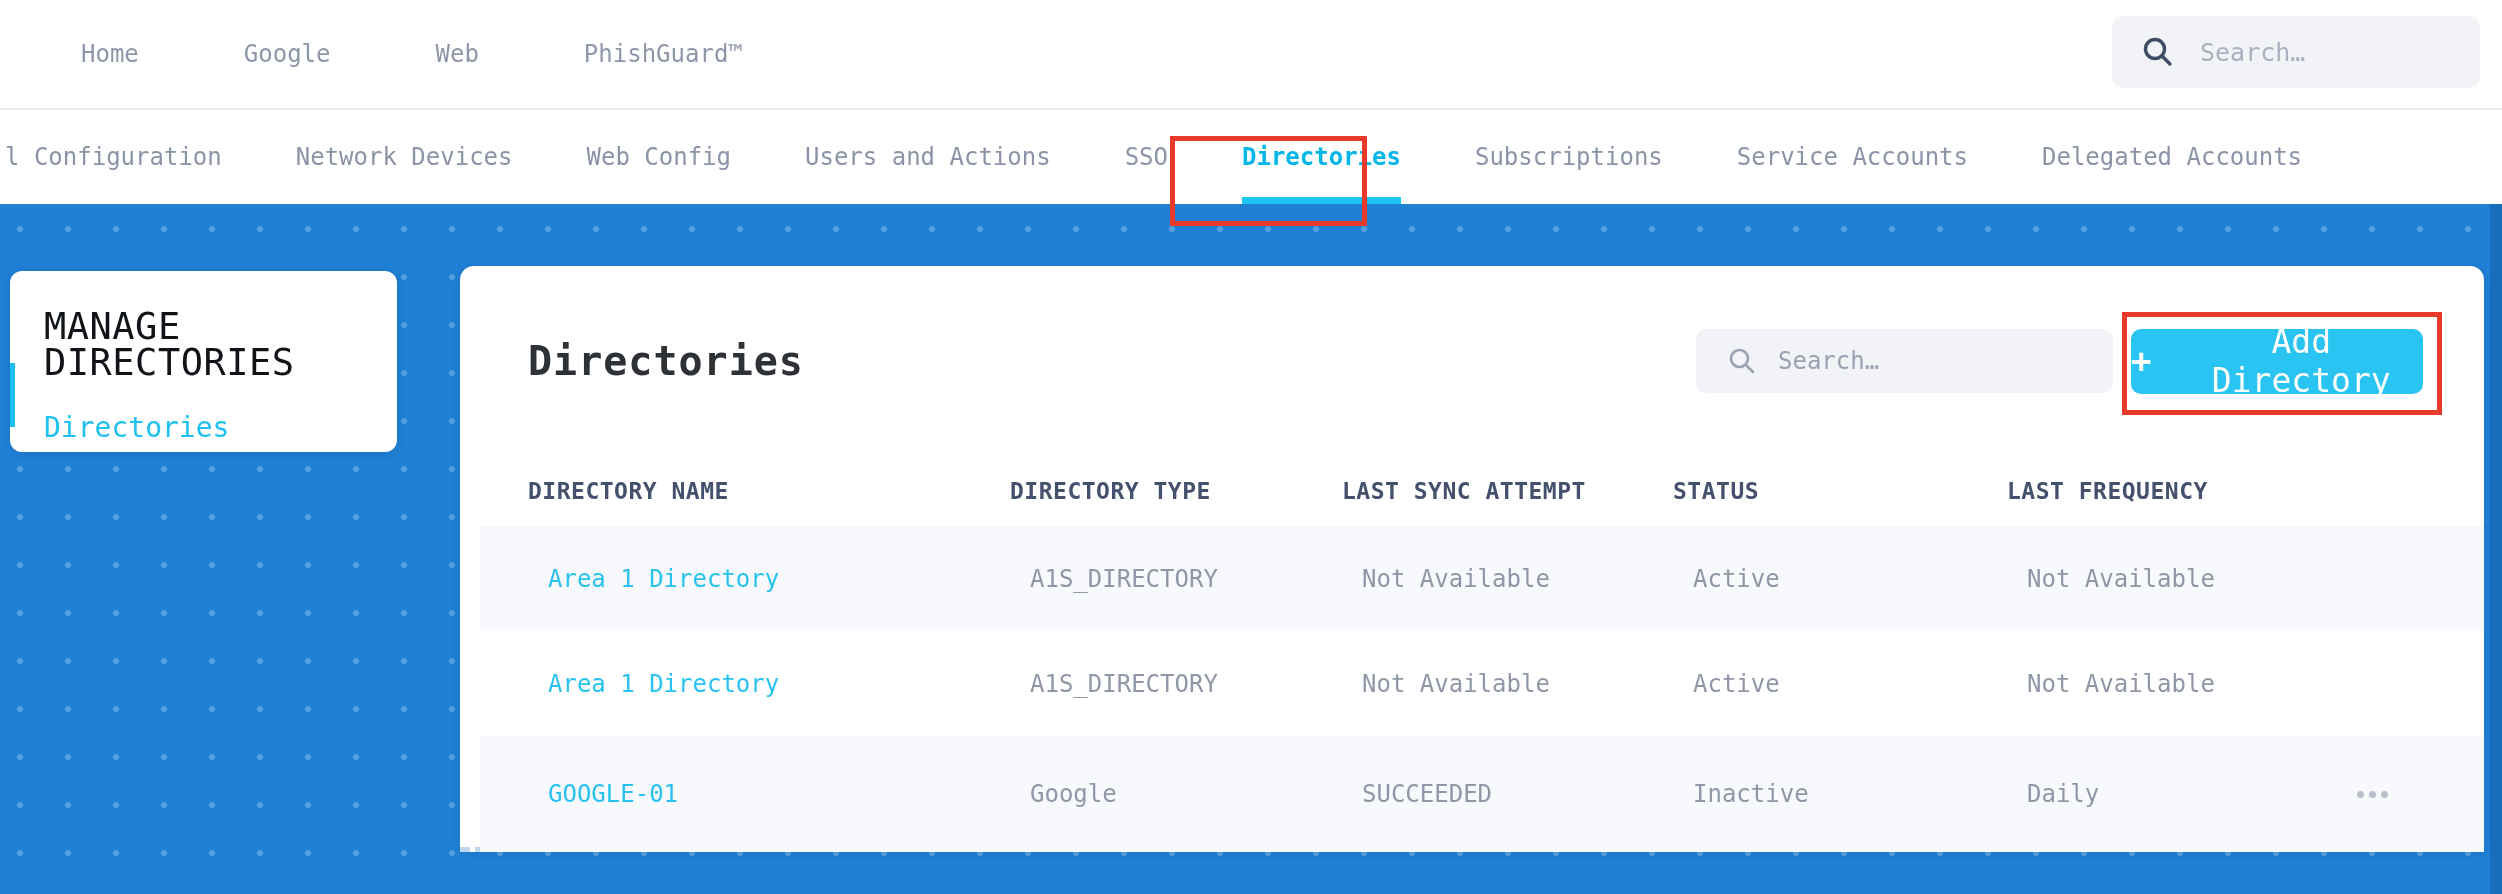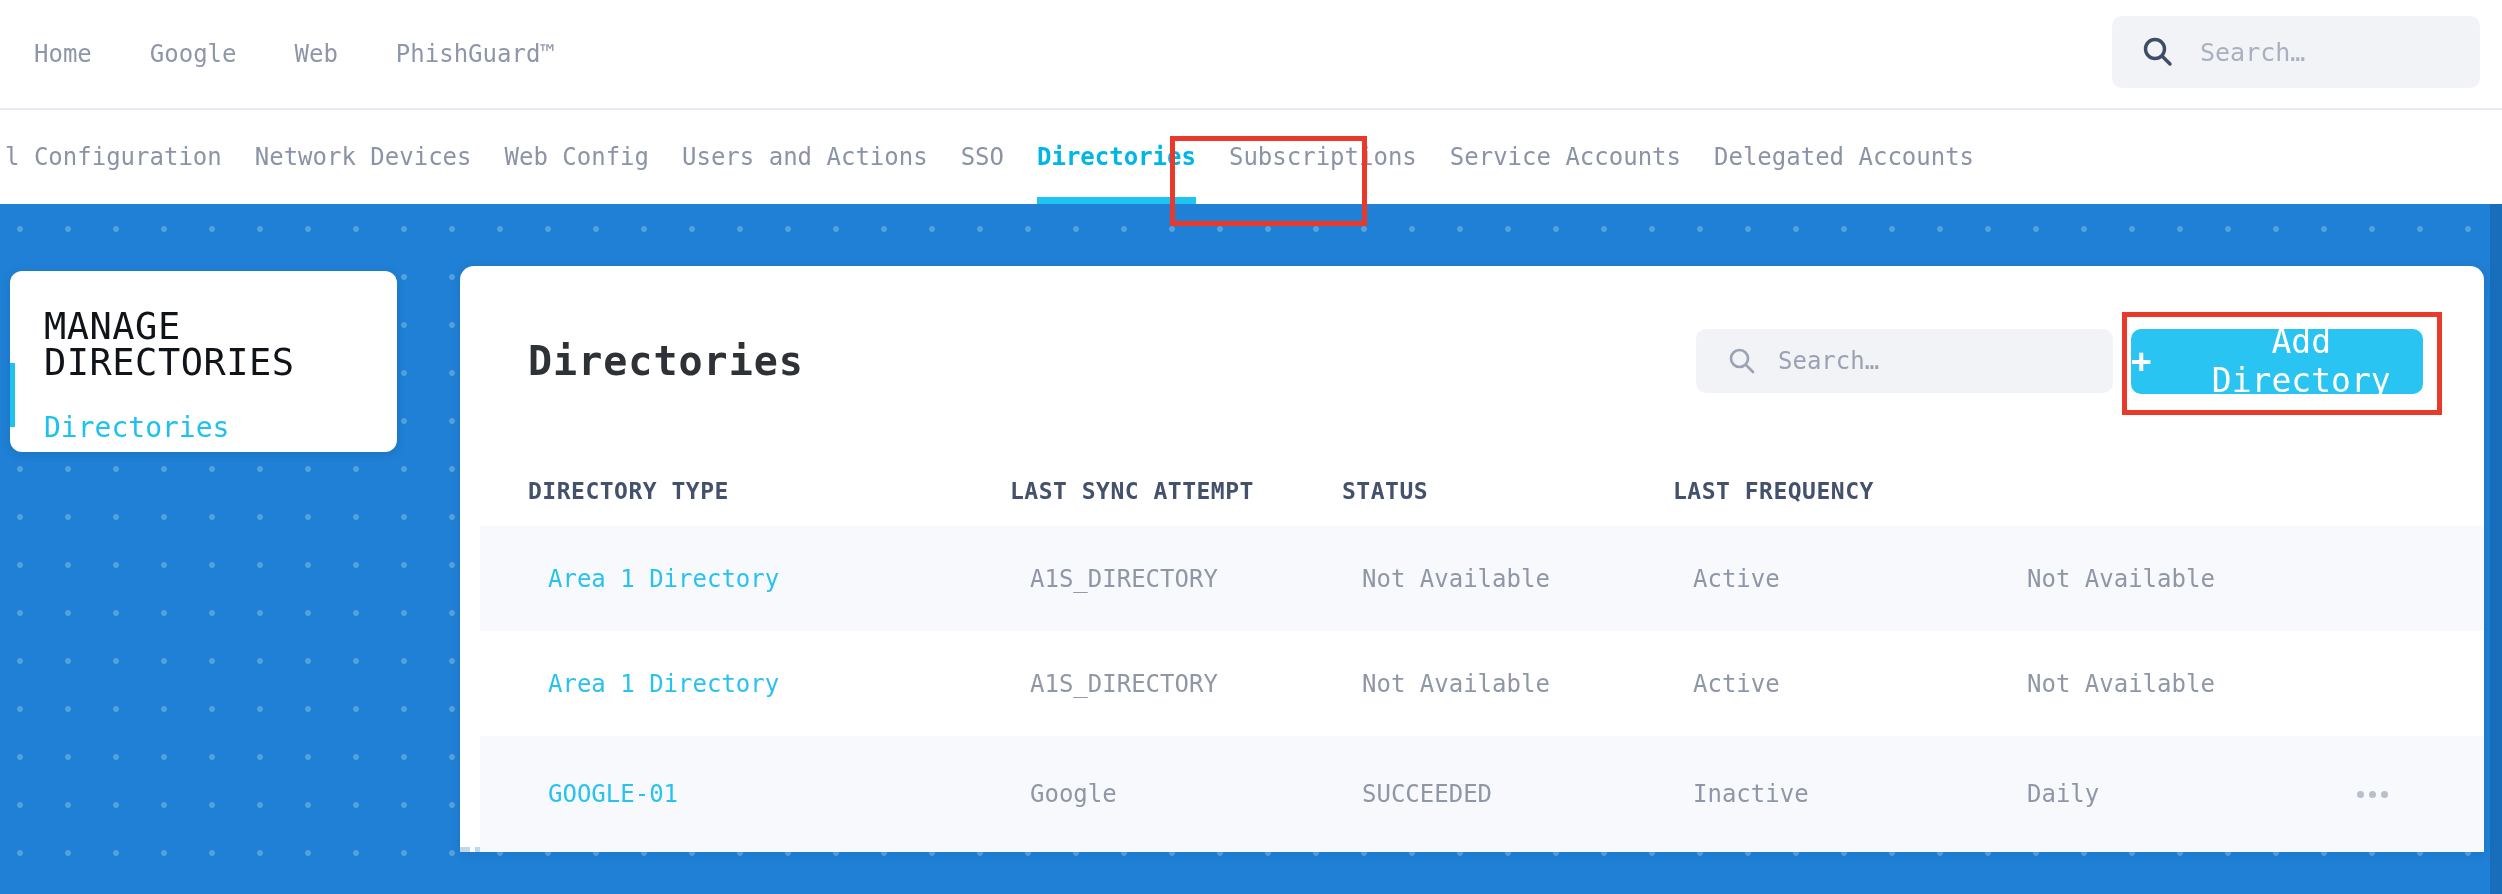--- a/index.html
+++ b/index.html
@@ -3,29 +3,29 @@
 <meta charset="utf-8">
 <style>
   * { margin:0; padding:0; box-sizing:border-box; }
   html,body { width:2502px; height:894px; overflow:hidden; background:#fff;
     font-family:"DejaVu Sans Mono","Liberation Mono",monospace; }
 
   
   .topbar { position:relative; height:110px; background:#fff;
     border-bottom:2px solid #e7ebf1; display:flex; align-items:center;
     padding-left:34px; gap:58px; }
-  .topbar .nav-item { font-size:24px; color:#8e96a9; cursor:pointer; white-space:nowrap; }
+  .topbar .nav-item { font-size:24px; color:#8e96a9; cursor:pointer; white-space:nowrap;margin-left:47px; }
   .top-search { position:absolute; right:22px; top:16px; width:368px; height:72px;
     background:#f1f3f6; border-radius:10px; display:flex; align-items:center;
     padding-left:28px; gap:24px; }
   .top-search .ph { font-size:25px; color:#a9b0bf; }
 
   
   .subnav { height:94px; background:#fff; display:flex; align-items:stretch;
-    padding-left:5px; gap:33px; position:relative; }
+    padding-left:5px; gap:74px; position:relative; }
   .subnav .tab { display:flex; align-items:center; font-size:24px; color:#8b93a7;
     cursor:pointer; white-space:nowrap; position:relative; }
   .subnav .tab.active { color:#00b6e9; font-weight:bold; }
   .subnav .tab.active::after { content:""; position:absolute; left:0; right:0;
     bottom:0; height:7px; background:#1ec5f0; }
 
   
   .workspace { position:relative; height:690px; background:#1f80d5;
     background-image:radial-gradient(circle at 20px 25px, rgba(255,255,255,0.25) 2.6px, transparent 3.2px);
     background-size:48px 48px; }
@@ -131,20 +131,21 @@
         <span class="ph">Search…</span>
       </div>
 
       <button class="add-btn">
         <span class="plus">+</span>
         <span class="lbl">Add Directory</span>
       </button>
     </div>
 
     <div class="tgrid table-head">
+      <span>DIRECTORY NAME</span>
       <span>DIRECTORY TYPE</span>
       <span>LAST SYNC ATTEMPT</span>
       <span>STATUS</span>
       <span>LAST FREQUENCY</span>
     </div>
 
     <div class="tgrid trow alt">
       <span class="dir-link">Area 1 Directory</span>
       <span>A1S_DIRECTORY</span>
       <span>Not Available</span>

